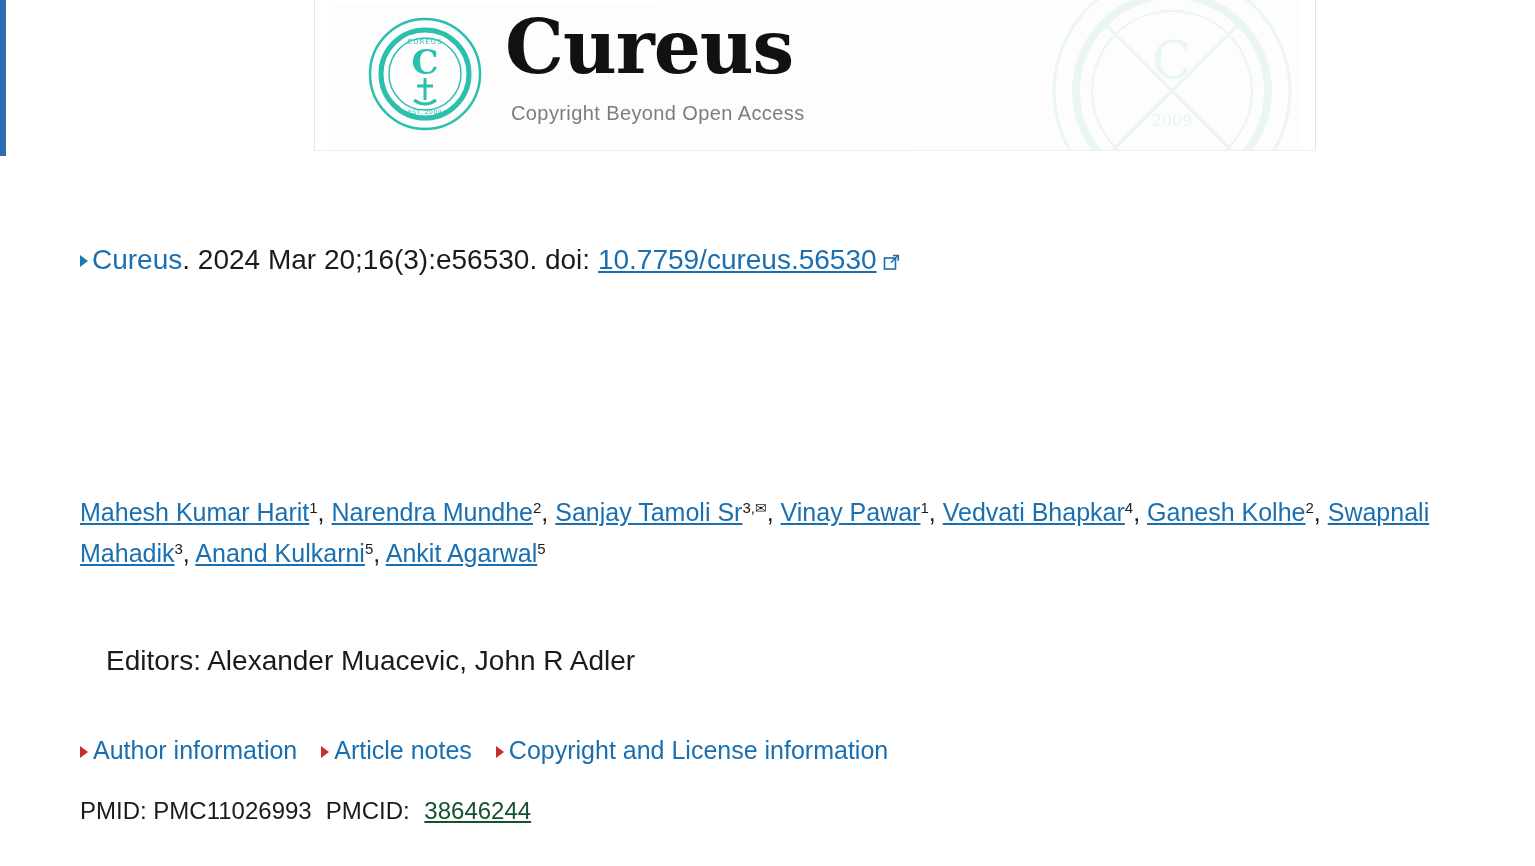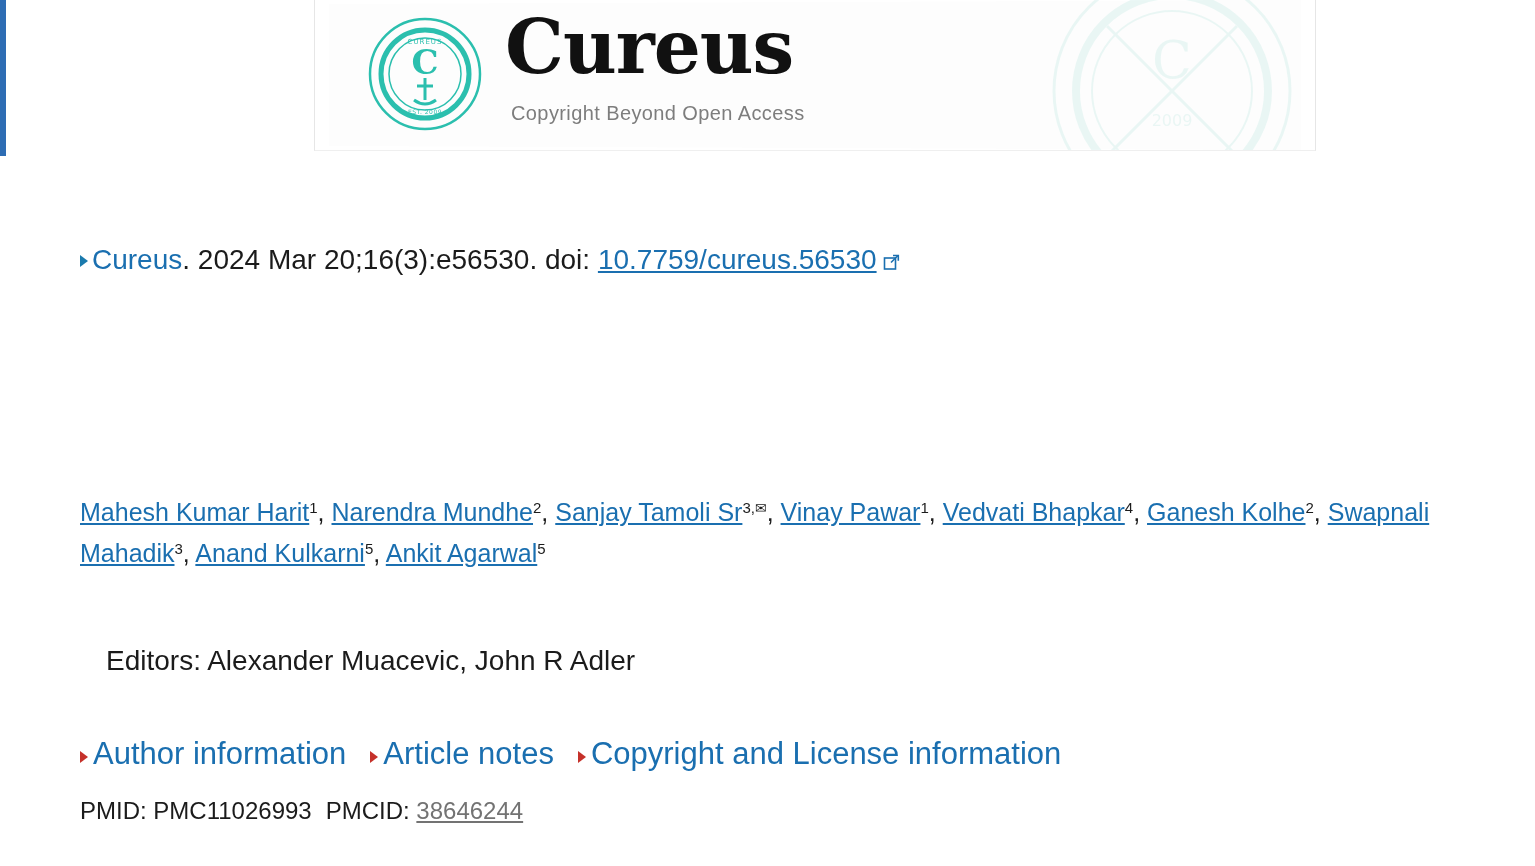--- a/index.html
+++ b/index.html
@@ -175,41 +175,41 @@
     top: 645px;
     font-size: 28px;
     color: #1b1b1b;
     margin-left: 26px;
   }
   
   .disclosures {
     position: absolute;
     left: 80px;
     top: 736px;
-    font-size: 31px;
+    font-size: 25px;
     color: #1a6fb0;
   }
   .disclosures .item {
     margin-right: 24px;
     white-space: nowrap;
   }
   .disclosures a {
     color: #1a6fb0;
     text-decoration: none;
   }
   
   .ids {
     position: absolute;
     left: 80px;
     top: 797px;
     font-size: 24px;
     color: #1b1b1b;
   }
   .ids .gap { display: inline-block; width: 14px; }
-  .ids a { color: #737373; text-decoration: underline; }
+  .ids a { color: #14532d; text-decoration: underline; margin-left: 8px; }
 </style>
 </head>
 <body>
 
 <div class="page">
 
   <div class="left-rule"></div>
 
   <div class="banner-wrap">
     <div class="banner">

